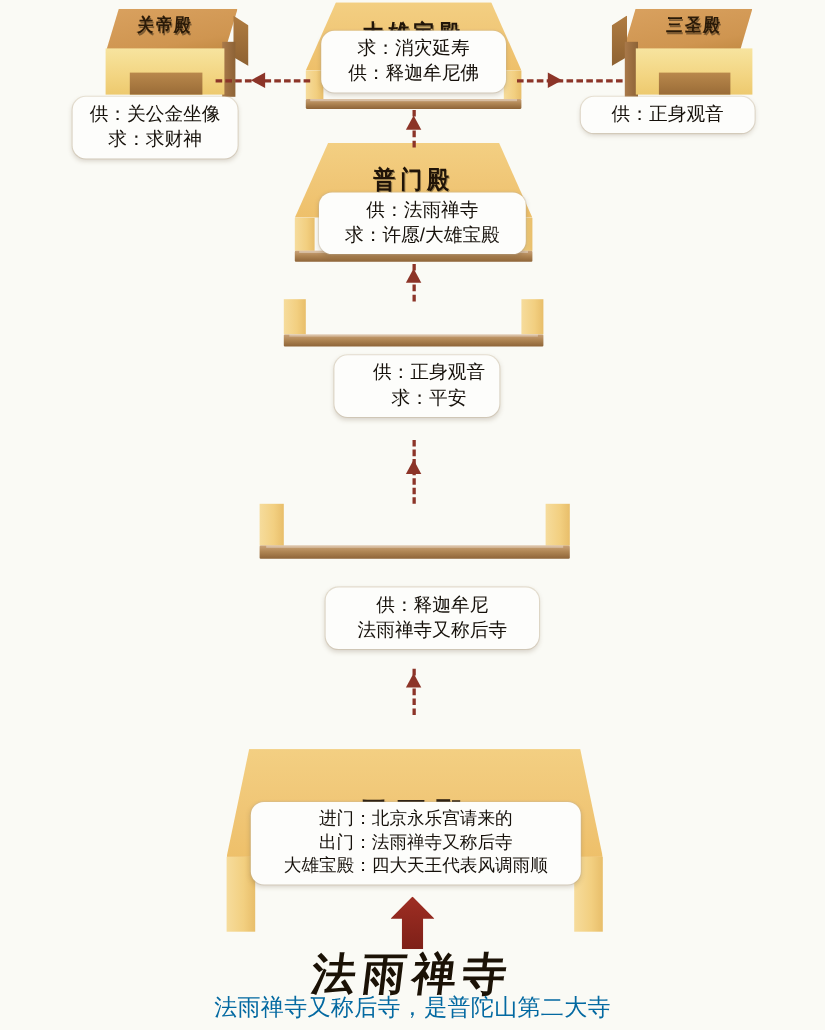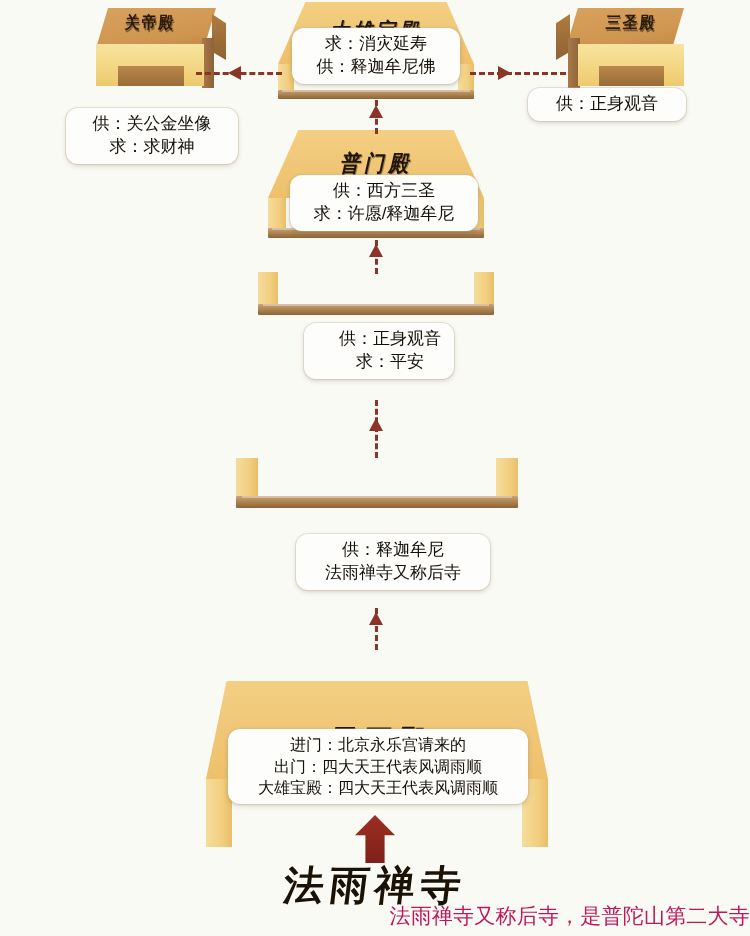--- a/index.html
+++ b/index.html
@@ -25,21 +25,20 @@
   .hall {
     position: absolute;
   }
 
   
   .roof {
     position: relative;
     width: 100%;
     background: linear-gradient(180deg, #f3cf82 0%, #f0c676 55%, #eec06a 100%);
     box-shadow: 0 1px 2px rgba(140,110,60,.25);
-    font-style: italic;
   }
   .roof.trap {
     clip-path: polygon(14% 0%, 86% 0%, 100% 100%, 0% 100%);
   }
   .roof.trap-soft {
     clip-path: polygon(9% 0%, 91% 0%, 100% 100%, 0% 100%);
   }
   .roof.trap-wide {
     clip-path: polygon(6% 0%, 94% 0%, 100% 100%, 0% 100%);
   }
@@ -207,40 +206,40 @@
     font-family: "DejaVu Serif","Liberation Serif", serif;
     font-weight: bold;
     font-size: 40px;
     letter-spacing: .14em;
     color: #1b1206;
     transform: skewX(-7deg);
   }
   .temple-sub {
     position: absolute;
     left: 0; right: 0;
-    text-align: right;
+    text-align: center;
     font-size: 21px;
-    color: #be185d;
+    color: #0369a1;
     letter-spacing: .01em;
   }
 </style>
 </head>
 <body>
 
 <div id="stage">
 
   <div class="mini" style="left:96px; top:8px; width:120px; height:86px;">
     <div class="m-roof"></div>
     <div class="m-roof-side"></div>
     <div class="m-wall"></div>
     <div class="m-body"></div>
     <div class="m-door"></div>
     <div class="m-name">关帝殿</div>
   </div>
-  <div class="card" style="left:66px; top:88px; width:172px; font-size:17px;margin-top:20px;">
+  <div class="card" style="left:66px; top:88px; width:150px; font-size:17px;">
     <span class="ln">供：关公金坐像</span>
     <span class="ln">求：求财神</span>
   </div>
 
   <div class="hall" style="left:278px; top:2px; width:196px;">
     <div class="roof trap" style="height:62px;">
       <div class="hall-name" style="top:16px; font-size:19px;">大雄宝殿</div>
     </div>
     <div class="body-wrap" style="height:26px;">
       <div class="pillar left" style="width:16px;"></div>
@@ -275,22 +274,22 @@
     <div class="roof trap" style="height:68px;">
       <div class="hall-name" style="top:20px; font-size:20px;">普门殿</div>
     </div>
     <div class="body-wrap" style="height:30px;">
       <div class="pillar left" style="width:18px;"></div>
       <div class="pillar right" style="width:18px;"></div>
     </div>
     <div class="plinth" style="height:10px;"></div>
   </div>
   <div class="card" style="left:290px; top:175px; width:188px; font-size:17px;">
-    <span class="ln">供：西方三圣</span>
-    <span class="ln">求：许愿/释迦牟尼</span>
+    <span class="ln">供：法雨禅寺</span>
+    <span class="ln">求：许愿/大雄宝殿</span>
   </div>
 
   <div class="vdash" style="left:375px; top:100px; height:34px;"></div>
   <div class="arrow-up" style="left:369px; top:105px;"></div>
 
   <div class="hall" style="left:258px; top:272px; width:236px;">
     <div class="body-wrap" style="height:32px;">
       <div class="pillar left" style="width:20px;"></div>
       <div class="pillar right" style="width:20px;"></div>
     </div>
@@ -323,21 +322,21 @@
     <div class="roof trap-wide" style="height:98px;margin-top:33px;">
       <div class="hall-name" style="top:42px; font-size:28px;">天王殿</div>
     </div>
     <div class="body-wrap" style="height:68px;">
       <div class="pillar left" style="width:26px;"></div>
       <div class="pillar right" style="width:26px;"></div>
     </div>
   </div>
   <div class="card" style="left:228px; top:729px; width:300px; font-size:16px;">
     <span class="ln">进门：北京永乐宫请来的</span>
-    <span class="ln">出门：四大天王代表风调雨顺</span>
+    <span class="ln">出门：法雨禅寺又称后寺</span>
     <span class="ln">大雄宝殿：四大天王代表风调雨顺</span>
   </div>
 
   <div class="vdash" style="left:375px; top:608px; height:42px;"></div>
   <div class="arrow-up" style="left:369px; top:612px;"></div>
 
   <div class="entrance-arrow" style="left:355px; top:815px;"></div>
 
   <div class="temple-title" style="top:858px;">法雨禅寺</div>
   <div class="temple-sub" style="top:902px;">法雨禅寺又称后寺，是普陀山第二大寺</div>

